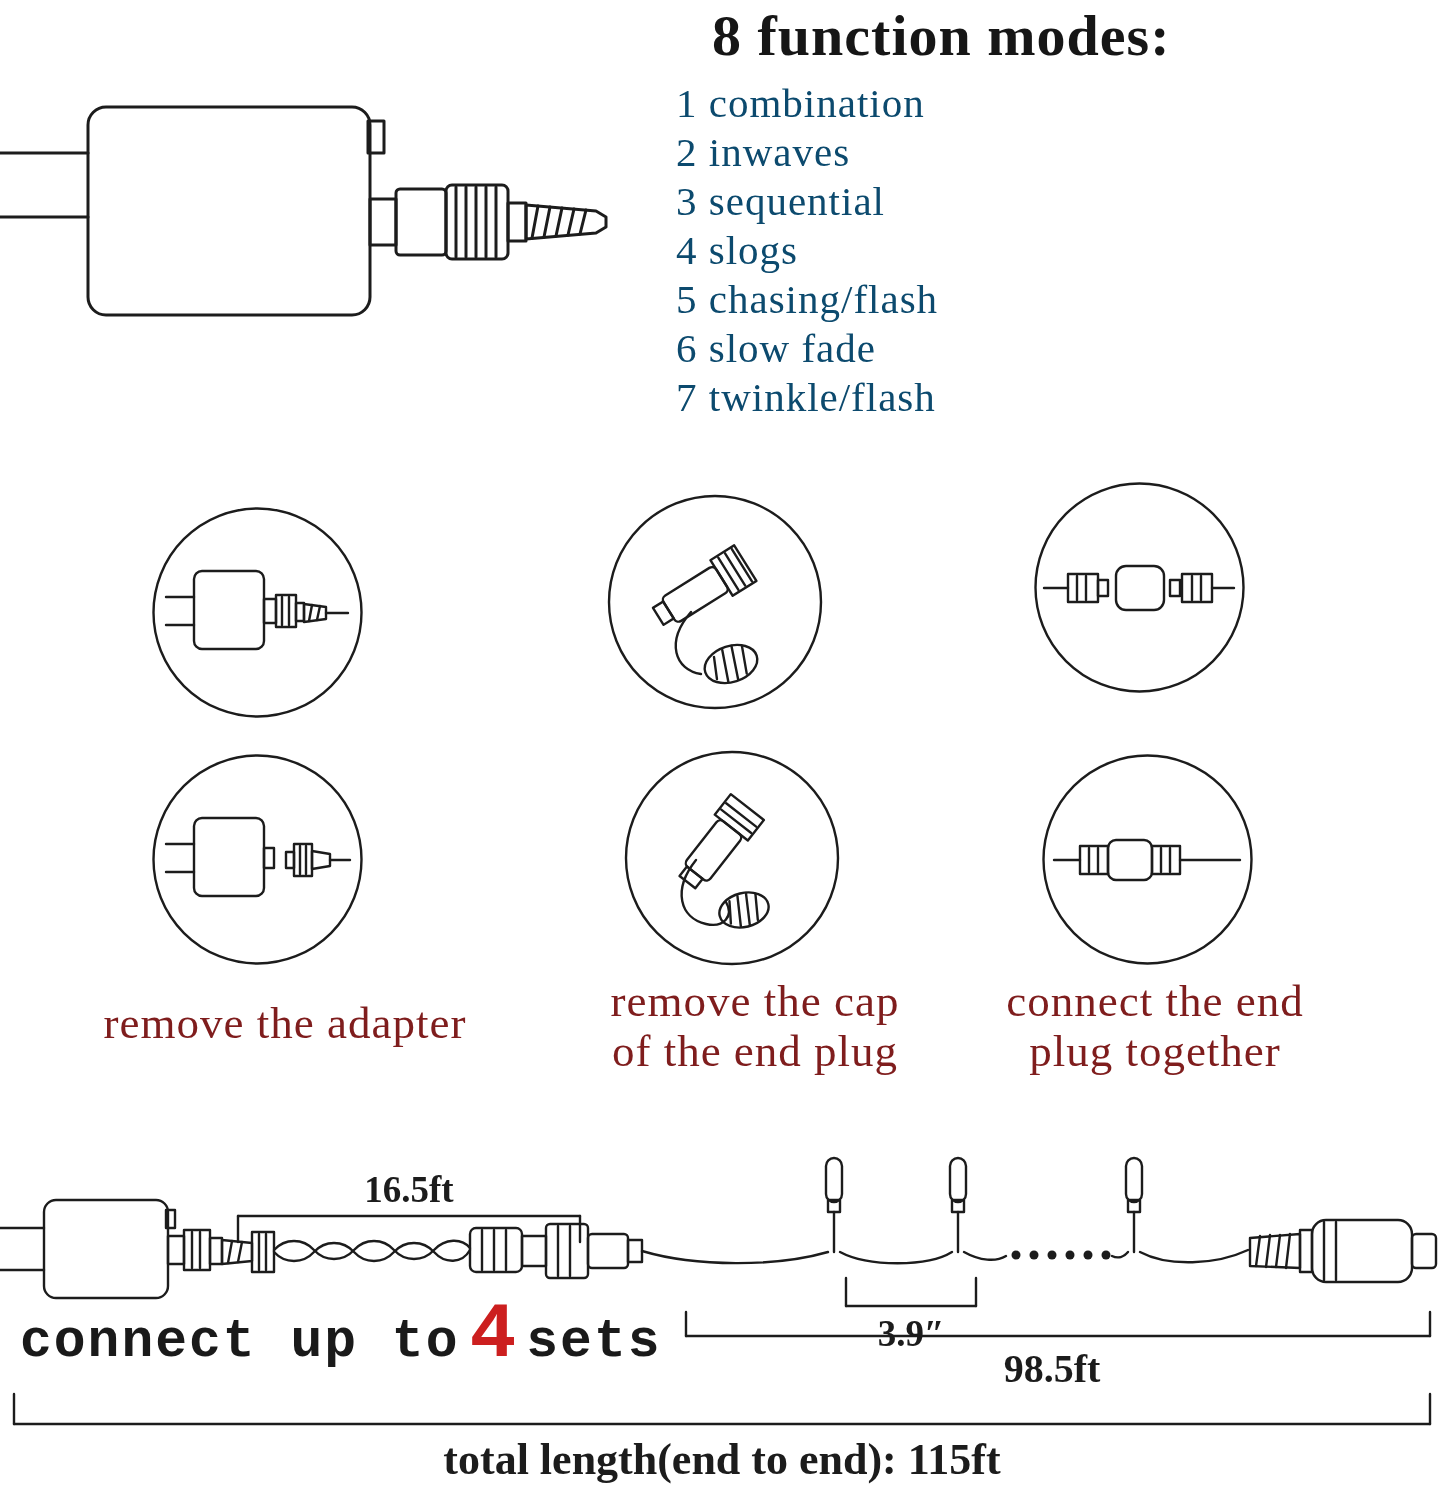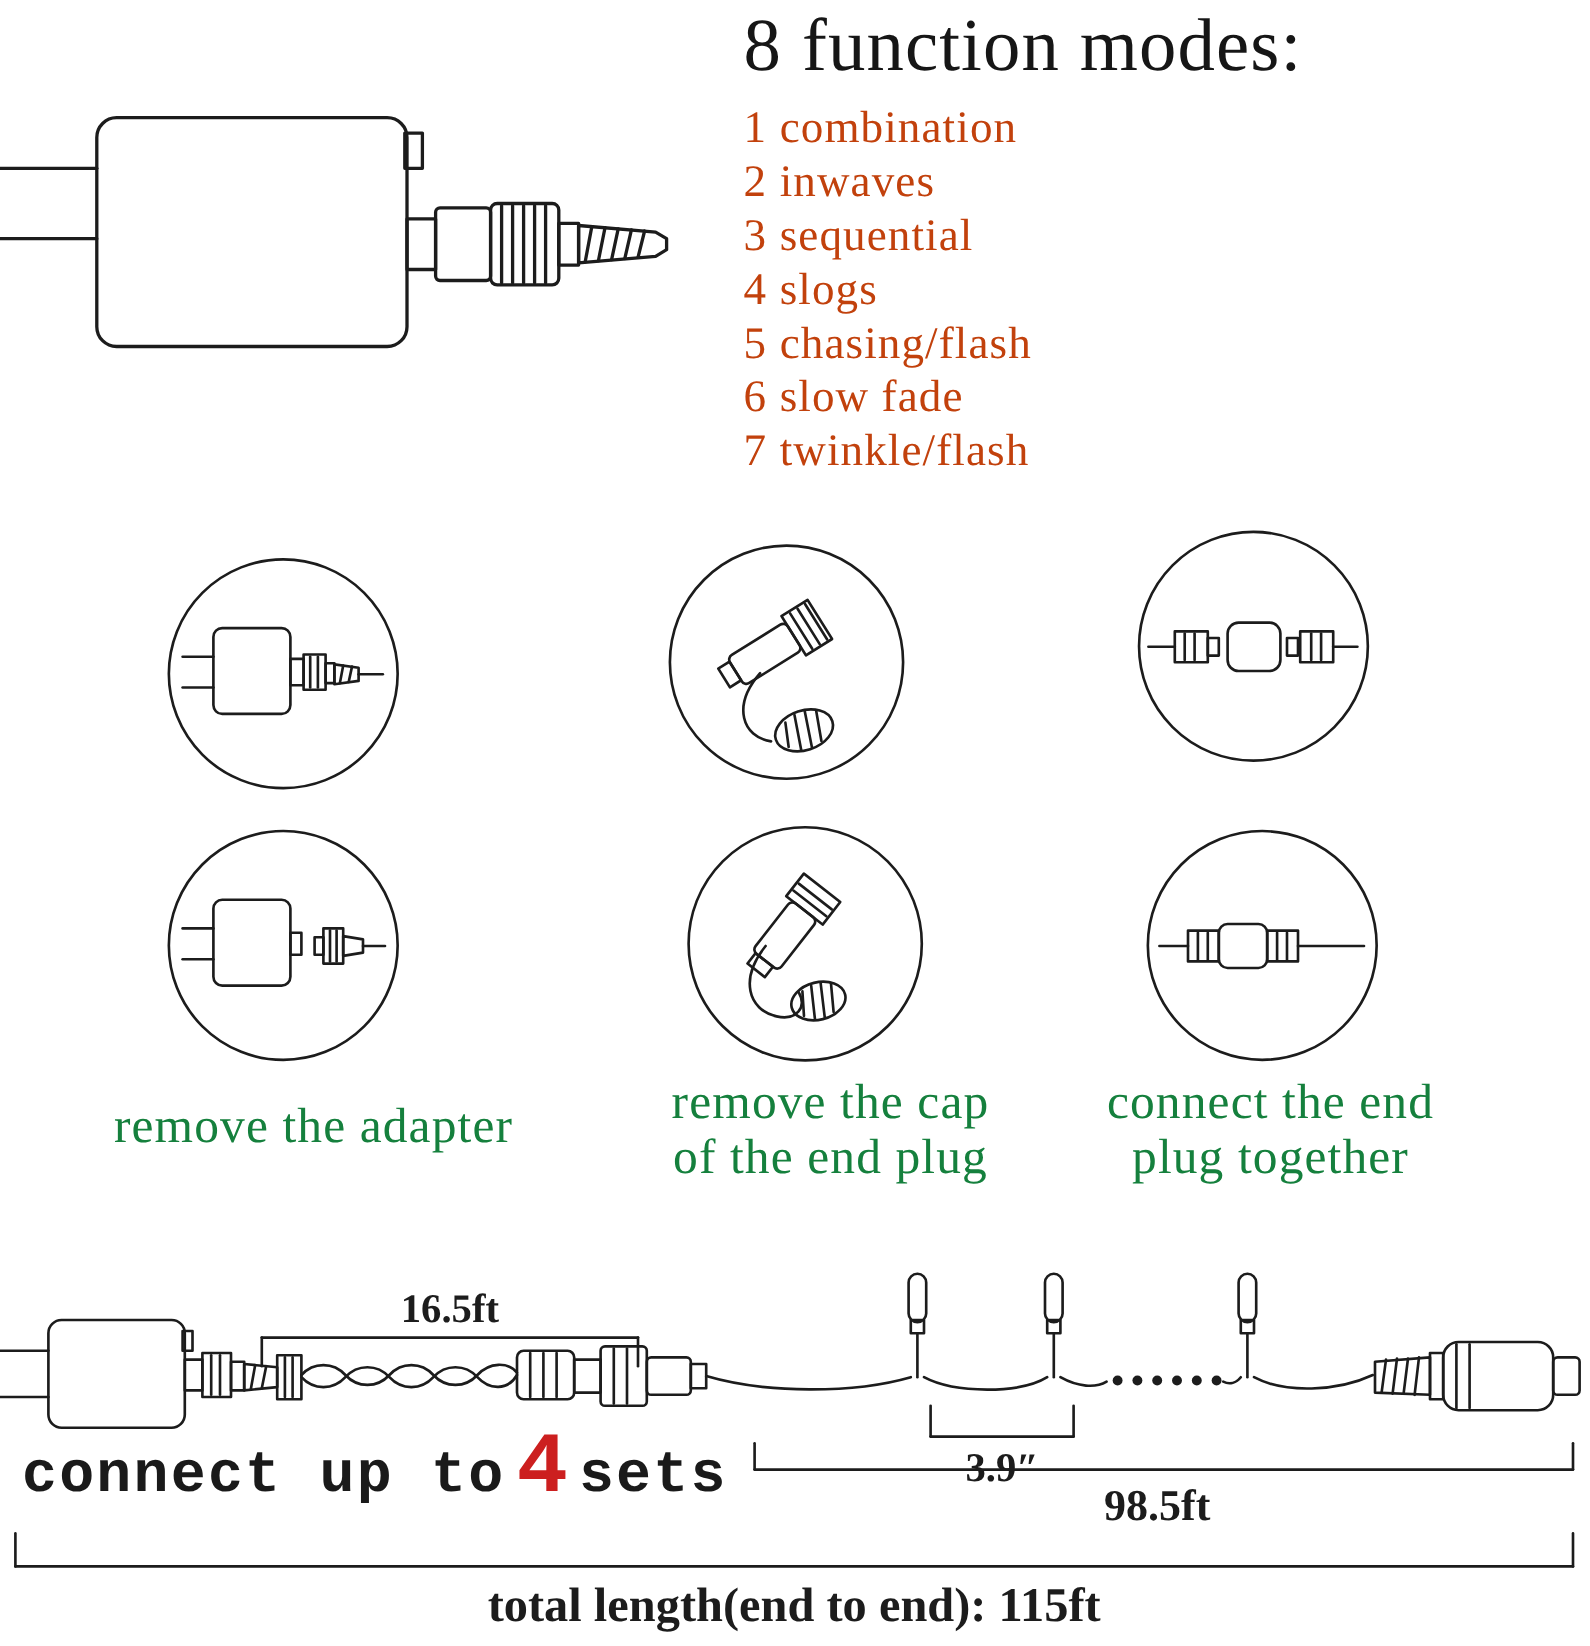--- a/index.html
+++ b/index.html
@@ -6,25 +6,25 @@
   html,body { background:#ffffff; }
   body { width:1445px; height:1496px; font-family:'Liberation Serif','DejaVu Serif',serif; color:#1c1c1c; }
   .canvas { position:relative; width:1445px; height:1496px; background:#fff; overflow:hidden; }
   .abs { position:absolute; }
   svg { display:block; overflow:visible; }
   .ln { fill:none; stroke:#1c1c1c; stroke-width:3; stroke-linecap:round; stroke-linejoin:round; }
   .ln-thin { fill:none; stroke:#1c1c1c; stroke-width:2.4; stroke-linecap:round; stroke-linejoin:round; }
   .fillink { fill:#1c1c1c; stroke:none; }
 
   .modes-panel { left:676px; top:2px; width:760px; }
-  .modes-title { font-size:68px; font-weight:400; letter-spacing:1px; color:#161616; }
+  .modes-title { font-size:58px; font-weight:700; letter-spacing:1px; color:#161616;margin-left:36px; }
   .modes-list { list-style:none; margin-top:10px; }
-  .modes-list li { font-size:41px; line-height:49px; color:#c2410c; letter-spacing:1px; }
-
-  .caption { font-size:45px; color:#15803d; text-align:center; line-height:1.12; letter-spacing:1px; }
+  .modes-list li { font-size:41px; line-height:49px; color:#0c4a6e; letter-spacing:1px; }
+
+  .caption { font-size:45px; color:#7f1d1d; text-align:center; line-height:1.12; letter-spacing:1px; }
 
   .dim-label { font-family:'Liberation Serif','DejaVu Serif',serif; font-weight:700; font-size:37px; fill:#1c1c1c; text-anchor:middle; }
   .dim-label-lg { font-family:'Liberation Serif','DejaVu Serif',serif; font-weight:700; font-size:44px; fill:#1c1c1c; text-anchor:middle; }
 
   .connect-line { left:20px; top:1296px; display:flex; align-items:baseline; font-weight:700; white-space:nowrap;font-family:Liberation Mono, monospace; }
   .connect-text { font-size:53px; letter-spacing:2px; color:#1a1a1a; }
   .connect-count { font-size:78px; color:#cc1f1f; padding:0 10px; line-height:1; }
 </style>
 </head>
 <body>

